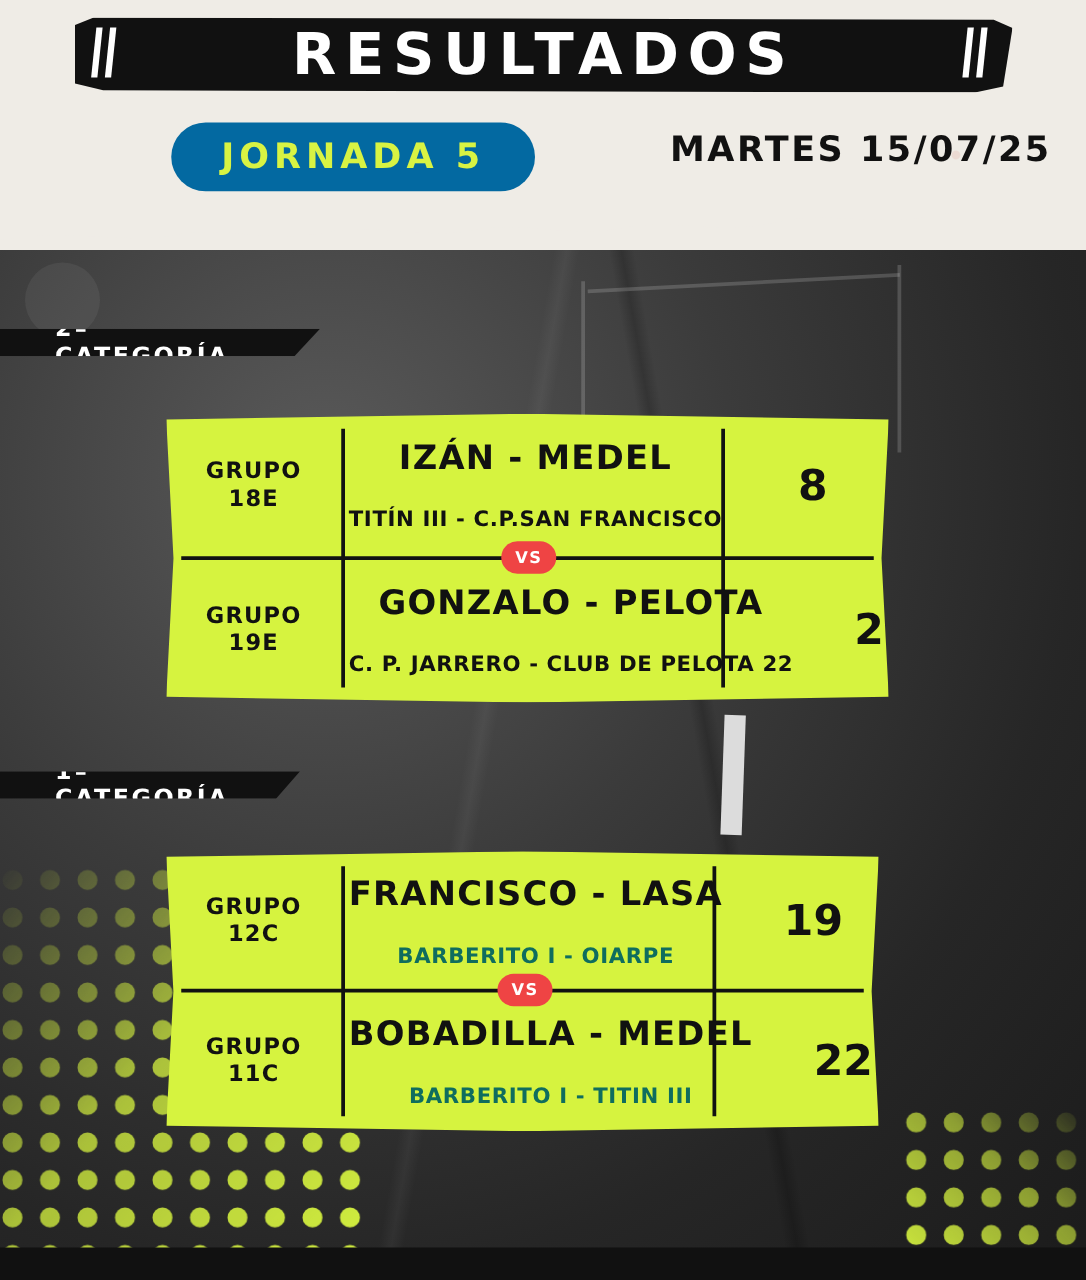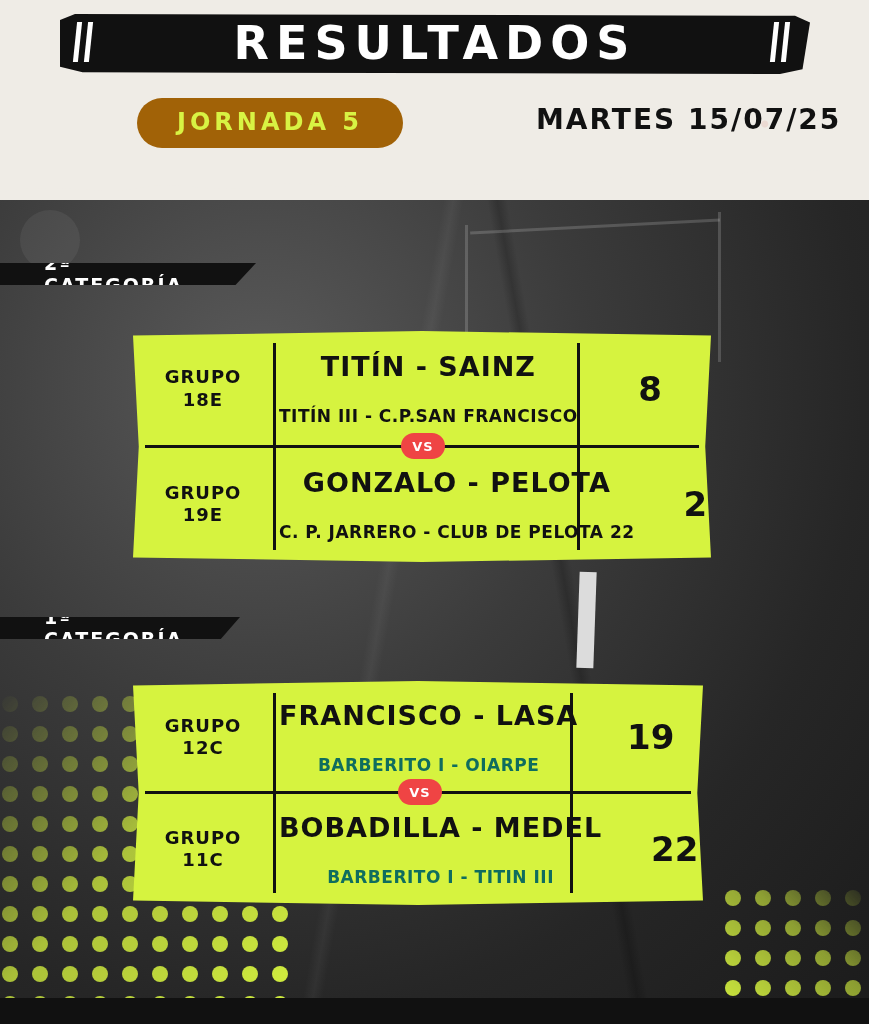--- a/index.html
+++ b/index.html
@@ -80,25 +80,25 @@
     position:absolute; top:22px; display:flex; gap:6px;
   }
   .bars-left { left:75px; }
   .bars-right { left:772px; }
   .bars-left i, .bars-right i {
     display:block; width:5px; height:40px; background:#fff; transform:skewX(-6deg);
   }
 
   .jornada-pill {
     position:absolute; left:137px; top:98px;
-    background:#a16207; color:#d8f343;
+    background:#0369a1; color:#d8f343;
     border-radius:30px;
     padding:10px 40px 12px 40px;
     font-family:"DejaVu Sans", sans-serif;
-    font-weight:bold; font-size:24px; letter-spacing:4px;
+    font-weight:bold; font-size:28px; letter-spacing:4px;
   }
   .fecha {
     position:absolute; left:497px; top:103px;
     color:#111;
     font-family:"DejaVu Sans", sans-serif;
     font-weight:bold; font-size:28px; letter-spacing:2px;margin-left:39px;
   }
 
   
   .cat-tag {
@@ -289,21 +289,21 @@
     <div class="vline" style="left:140px;"></div>
     <div class="vline" style="left:444px;"></div>
     <div class="hline" style="top:114px;"></div>
 
     <div class="row top">
       <div class="col-group">
         <div>GRUPO</div>
         <div>18E</div>
       </div>
       <div class="col-mid">
-        <div class="players">TITÍN - SAINZ</div>
+        <div class="players">IZÁN - MEDEL</div>
         <div class="clubs">TITÍN III - C.P.SAN FRANCISCO</div>
       </div>
       <div class="col-score">8</div>
     </div>
 
     <div class="row bottom">
       <div class="col-group">
         <div>GRUPO</div>
         <div>19E</div>
       </div>

